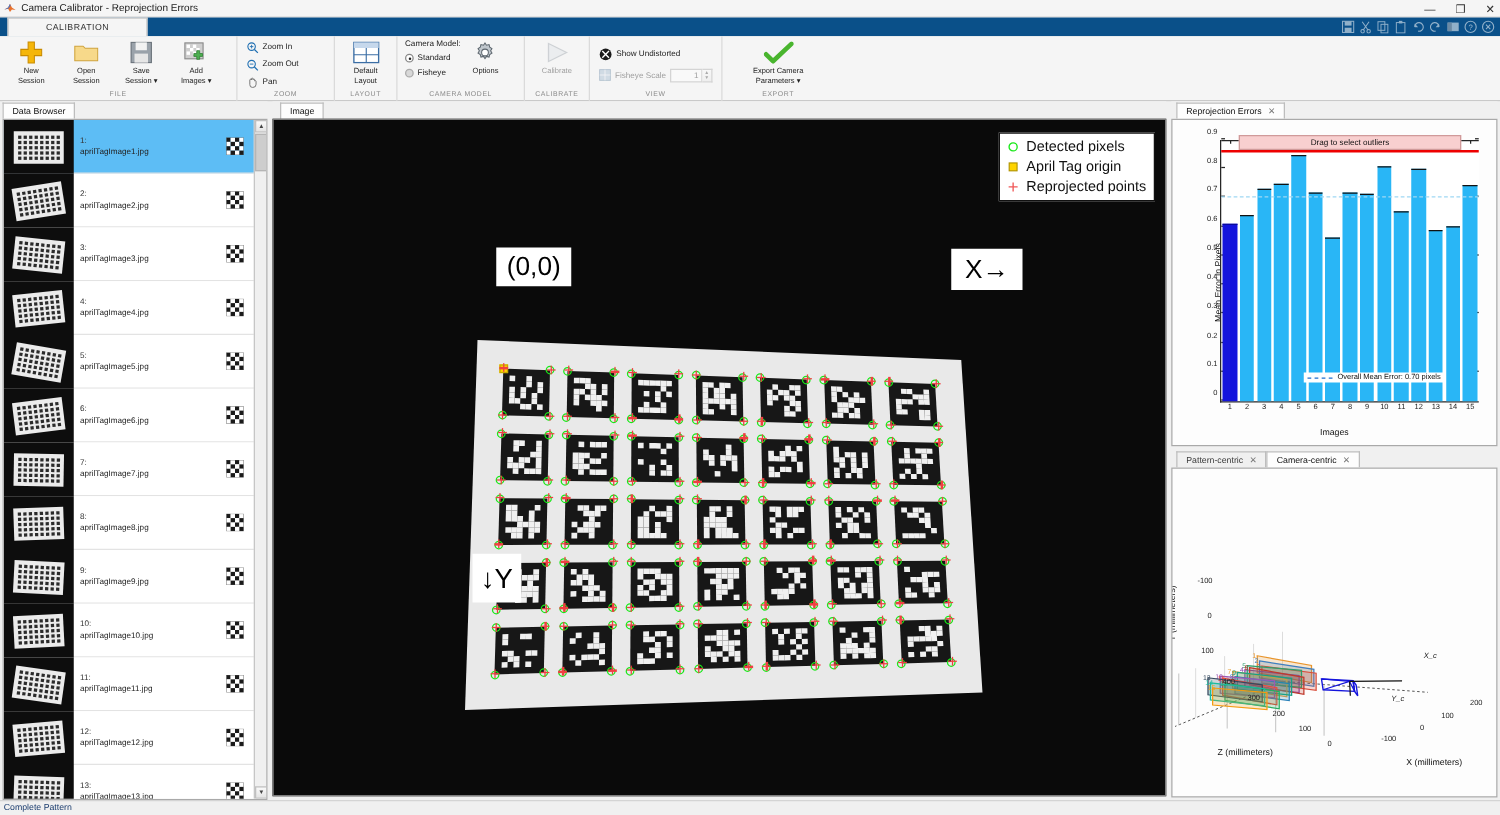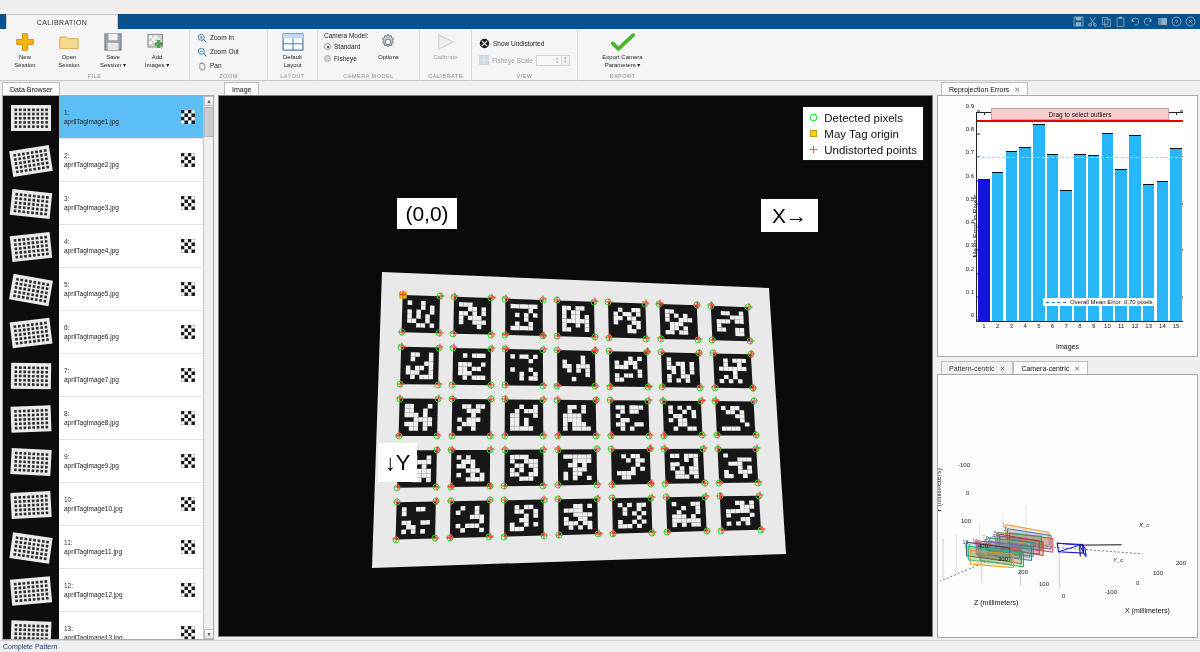--- a/index.html
+++ b/index.html
@@ -195,20 +195,34 @@
     display: flex; align-items: center; padding-left: 3px;
   }
   .statusbar .st { font-size: 7px; color: #1a3c6e; }
   svg { display: block; }
 </style>
 </head>
 <body>
 
 <div id="app">
 
+  <div class="titlebar">
+    <span class="title-logo">
+      <svg width="10" height="9" viewBox="0 0 20 18">
+        <path d="M1 11 L7 8 L10 2 L13 8 L19 12 L13 11 L10 15 L7 10 Z" fill="#e8702a"></path>
+        <path d="M1 11 L7 8 L10 2 L11 5 L7 10 Z" fill="#4a76c8"></path>
+      </svg>
+    </span>
+    <span class="title-text">Camera Calibrator - Reprojection Errors</span>
+    <div class="win-btns">
+      <span>—</span>
+      <span>❐</span>
+      <span>✕</span>
+    </div>
+  </div>
 
   <div class="ribbon-top">
     <div class="ribbon-tab">
       <span>CALIBRATION</span>
     </div>
     <div class="qat">
       <span class="qi">
         <svg width="11" height="11" viewBox="0 0 16 16">
             <rect x="1.5" y="1.5" width="13" height="13" fill="none" stroke="#fff" stroke-width="1.2"></rect>
             <rect x="4" y="1.5" width="8" height="5" fill="#fff"></rect>
@@ -2460,29 +2474,29 @@
             </svg>
         </span>
         <span class="lg-text">Detected pixels</span>
       </div>
       <div class="legend-row">
         <span class="lg-sym">
           <svg width="9" height="9" viewBox="0 0 10 10">
               <rect x="1.5" y="1.5" width="7" height="7" fill="#ffd400" stroke="#b09300" stroke-width="1"></rect>
             </svg>
         </span>
-        <span class="lg-text">May Tag origin</span>
+        <span class="lg-text">April Tag origin</span>
       </div>
       <div class="legend-row">
         <span class="lg-sym">
           <svg width="9" height="9" viewBox="0 0 10 10">
               <path d="M5 1 V9 M1 5 H9" stroke="#f05858" stroke-width="1.2"></path>
             </svg>
         </span>
-        <span class="lg-text">Undistorted points</span>
+        <span class="lg-text">Reprojected points</span>
       </div>
     </div>
   </div>
 
   <div class="chartpanel">
     <div class="chart-inner">
       <div class="ylabel">Mean Error in Pixels</div>
       <div class="plotarea" id="plotarea">
           <div class="ytick" style="bottom: 0%;">0</div>
           <div class="ytickmark" style="bottom: 0%;"></div>

